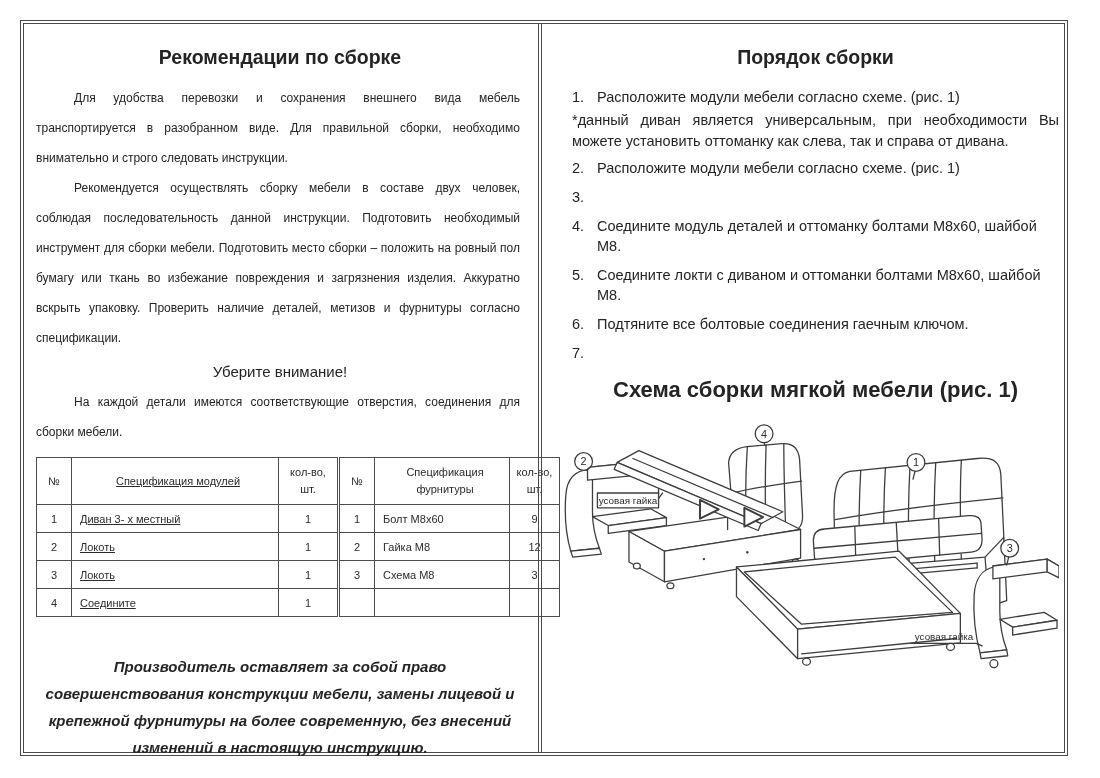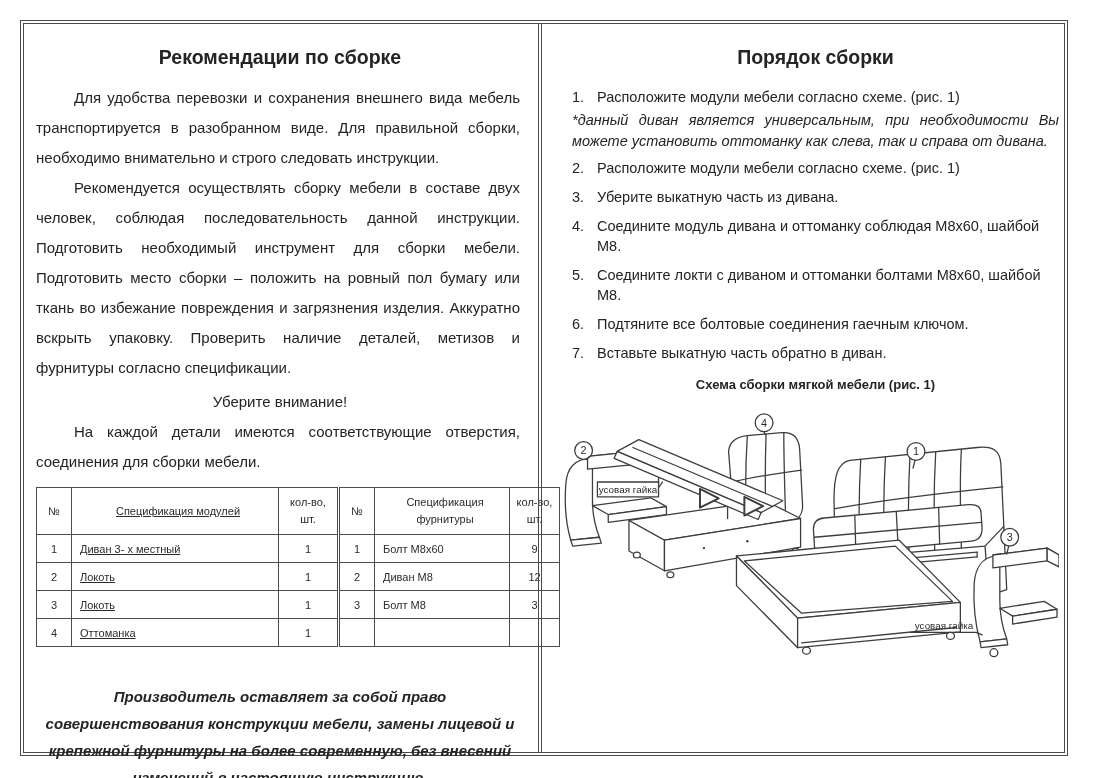--- a/index.html
+++ b/index.html
@@ -12,21 +12,21 @@
     box-sizing:border-box; border:4px double #4a4a4a; display:flex; background:#fff;
   }
   .page { box-sizing:border-box; }
   .page-left  { width:514px; padding:10px 14px 10px 12px; }
   .page-right { flex:1; border-left:4px double #4a4a4a; padding:10px 16px 10px 30px; }
 
   .page-title {
     font-size:19.5px; font-weight:bold; text-align:center; margin:12px 0 0 0;
   }
   .body-par {
-    font-size:15px; line-height:30px; text-align:justify; text-indent:38px; margin:14px 4px 0 0;
+    font-size:12px; line-height:30px; text-align:justify; text-indent:38px; margin:14px 4px 0 0;
   }
   .attention { font-size:15px; text-align:center; margin:4px 0 0 0; line-height:30px; }
   .note-par  { margin-top:2px; }
 
   table.spec {
     border-collapse:collapse; margin-top:10px; width:484px; font-size:11px; color:#2b2b2b;
     table-layout:fixed;
   }
   table.spec th, table.spec td { border:1px solid #4d4d4d; font-weight:normal; }
   table.spec th { text-align:center; padding:4px 2px; line-height:17px; height:38px; }
@@ -40,23 +40,23 @@
 
   .footer-note {
     margin:36px 6px 0 6px; font-size:15px; font-weight:bold; font-style:italic;
     text-align:center; line-height:27px;
   }
 
   .steps { margin-top:18px; font-size:14.5px; }
   .step  { display:flex; margin:0 0 9px 0; line-height:20px; }
   .step .sn { width:25px; flex:none; }
   .step-note {
-    font-style:italic; text-align:justify; line-height:21px; margin:-6px 0 6px 0; font-size:14.5px;
-  }
-  .diagram-title { font-size:13px; font-weight:bold; text-align:center; margin:14px 0 0 0; }
+    text-align:justify; line-height:21px; margin:-6px 0 6px 0; font-size:14.5px;
+  }
+  .diagram-title { font-size:22px; font-weight:bold; text-align:center; margin:14px 0 0 0; }
   .diagram-wrap { margin:14px 0 0 -18px; }
   svg text { font-family:"Liberation Sans", sans-serif; }
 </style>
 </head>
 <body>
 
 <div class="canvas">
   <div class="sheet">
 
     <div class="page page-left">
@@ -82,34 +82,34 @@
           <td class="c-qty">1</td>
           <td class="c-num2">1</td>
           <td class="c-name2">Болт М8х60</td>
           <td class="c-qty2">9</td>
         </tr>
         <tr>
           <td class="c-num">2</td>
           <td class="c-name">Локоть</td>
           <td class="c-qty">1</td>
           <td class="c-num2">2</td>
-          <td class="c-name2">Диван М8</td>
+          <td class="c-name2">Гайка М8</td>
           <td class="c-qty2">12</td>
         </tr>
         <tr>
           <td class="c-num">3</td>
           <td class="c-name">Локоть</td>
           <td class="c-qty">1</td>
           <td class="c-num2">3</td>
-          <td class="c-name2">Болт М8</td>
+          <td class="c-name2">Схема М8</td>
           <td class="c-qty2">3</td>
         </tr>
         <tr>
           <td class="c-num">4</td>
-          <td class="c-name">Оттоманка</td>
+          <td class="c-name">Соедините</td>
           <td class="c-qty">1</td>
           <td class="c-num2"></td>
           <td class="c-name2"></td>
           <td class="c-qty2"></td>
         </tr>
       </tbody>
         </table>
 
       <p class="footer-note">Производитель оставляет за собой право совершенствования конструкции мебели, замены лицевой и крепежной фурнитуры на более современную, без внесений изменений в настоящую инструкцию.</p>
     </div>
@@ -122,37 +122,35 @@
           <span class="sn">1.</span>
           <span>Расположите модули мебели согласно схеме. (рис. 1)</span>
         </div>
         <p class="step-note">*данный диван является универсальным, при необходимости Вы можете установить оттоманку как слева, так и справа от дивана.</p>
         <div class="step">
           <span class="sn">2.</span>
           <span>Расположите модули мебели согласно схеме. (рис. 1)</span>
         </div>
         <div class="step">
           <span class="sn">3.</span>
-          <span>Уберите выкатную часть из дивана.</span>
         </div>
         <div class="step">
           <span class="sn">4.</span>
-          <span>Соедините модуль дивана и оттоманку соблюдая М8х60, шайбой М8.</span>
+          <span>Соедините модуль деталей и оттоманку болтами М8х60, шайбой М8.</span>
         </div>
         <div class="step">
           <span class="sn">5.</span>
           <span>Соедините локти с диваном и оттоманки болтами М8х60, шайбой М8.</span>
         </div>
         <div class="step">
           <span class="sn">6.</span>
           <span>Подтяните все болтовые соединения гаечным ключом.</span>
         </div>
         <div class="step">
           <span class="sn">7.</span>
-          <span>Вставьте выкатную часть обратно в диван.</span>
         </div>
       </div>
 
       <h2 class="diagram-title">Схема сборки мягкой мебели (рис. 1)</h2>
 
       <div class="diagram-wrap">
         <svg width="505" height="298" viewBox="0 0 512 302">
           <g stroke="#3d3d3d" fill="none" stroke-width="1.3" stroke-linejoin="round" stroke-linecap="round">
 
             <g>

